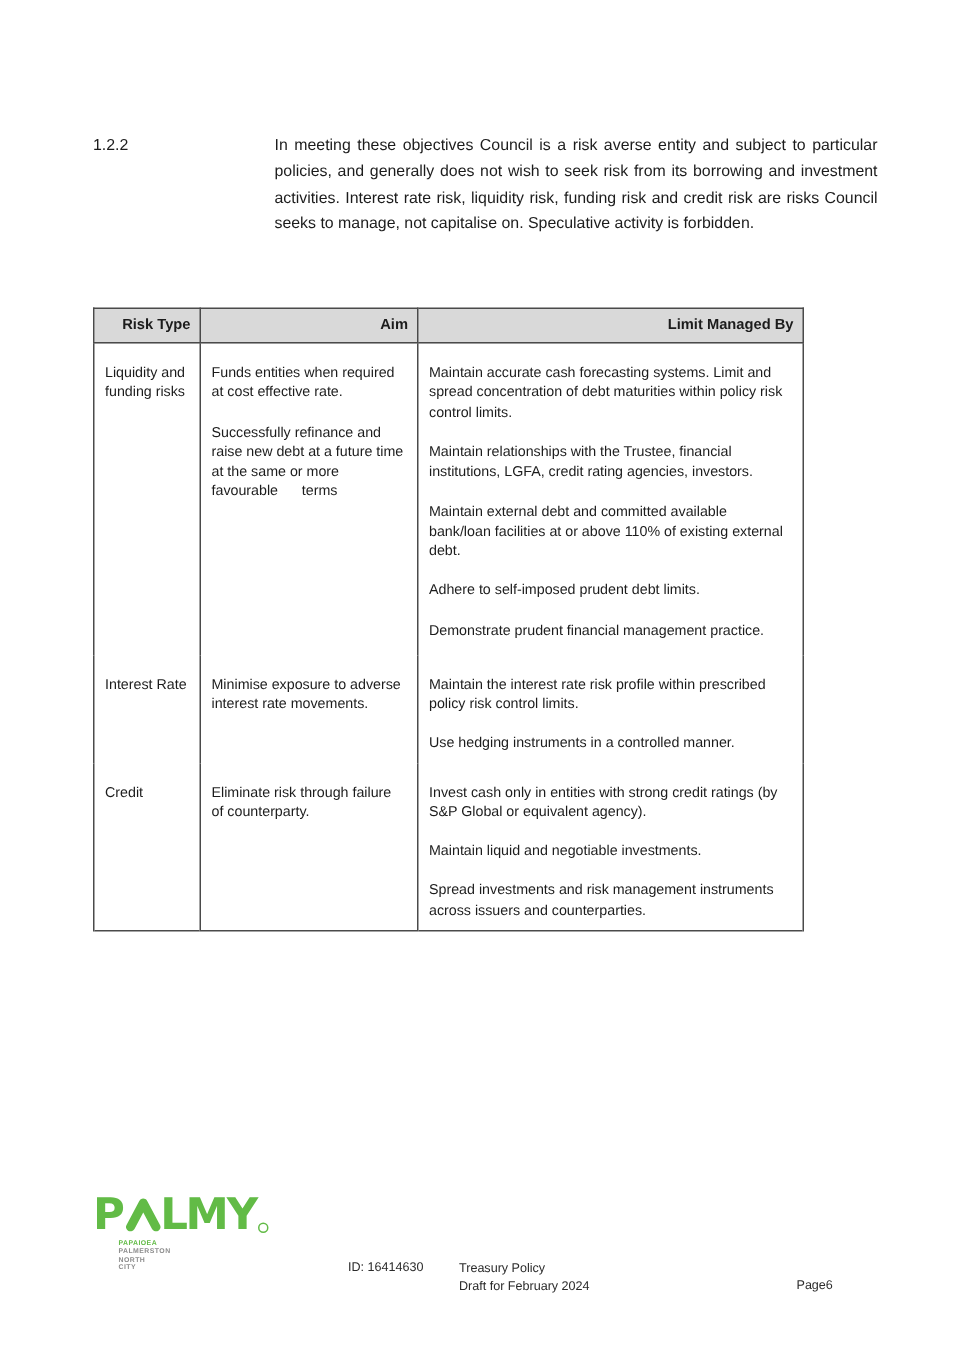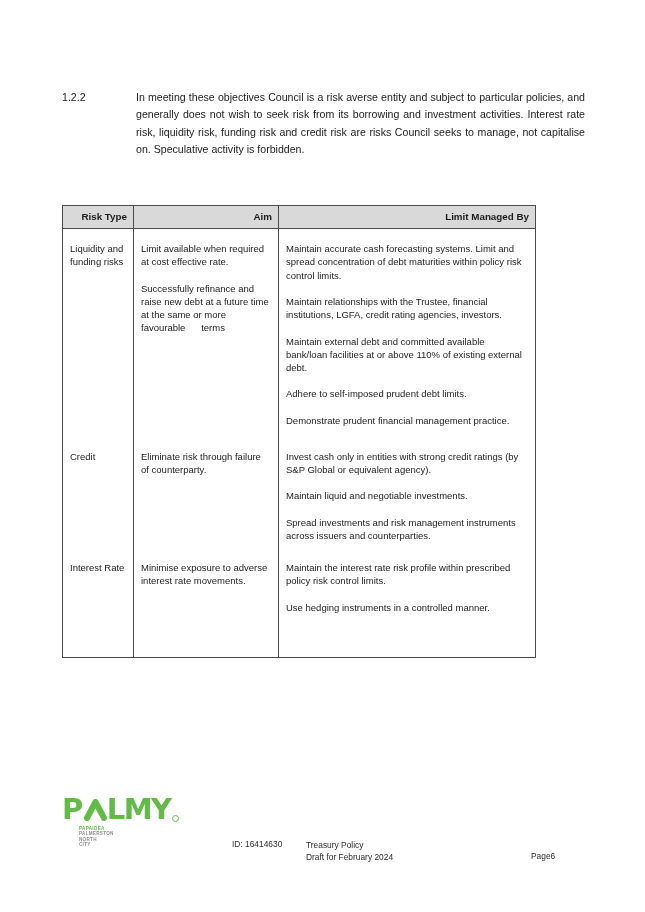--- a/index.html
+++ b/index.html
@@ -14,21 +14,21 @@
   }
 
   
   .clause{
     position:absolute;left:62px;width:523px;
     display:flex;
     font-size:10.6px;line-height:17.3px;
   }
   .clause-num{flex:0 0 28px;}
   .clause-text{flex:1;text-align:justify;margin-left:46px;}
-  #clause-122{top:89px;}
+  #clause-122{top:89px;gap:47px;}
   #clause-123{top:165px;}
 
   
   .risk-table{
     position:absolute;left:62px;top:205px;
     width:473px;
     border-collapse:collapse;
     table-layout:fixed;
     font-size:9.5px;line-height:13.2px;
     border:1px solid #4a4a4a;
@@ -106,54 +106,54 @@
         <th>Aim</th>
         <th>Limit Managed By</th>
       </tr>
     </thead>
     <tbody>
         <tr>
           <td>
             <div class="cp">Liquidity and funding risks</div>
           </td>
           <td>
-            <div class="cp">Limit available when required at cost effective rate.</div>
+            <div class="cp">Funds entities when required at cost effective rate.</div>
             <div class="cp">Successfully refinance and raise new debt at a future time at the same or more favourable&nbsp;&nbsp;&nbsp;&nbsp;&nbsp;&nbsp;terms</div>
           </td>
           <td>
             <div class="cp">Maintain accurate cash forecasting systems. Limit and spread concentration of debt maturities within policy risk control limits.</div>
             <div class="cp">Maintain relationships with the Trustee, financial institutions, LGFA, credit rating agencies, investors.</div>
             <div class="cp">Maintain external debt and committed available bank/loan facilities at or above 110% of existing external debt.</div>
             <div class="cp">Adhere to self-imposed prudent debt limits.</div>
             <div class="cp">Demonstrate prudent financial management practice.</div>
+          </td>
+        </tr>
+        <tr>
+          <td>
+            <div class="cp">Interest Rate</div>
+          </td>
+          <td>
+            <div class="cp">Minimise exposure to adverse interest rate movements.</div>
+          </td>
+          <td>
+            <div class="cp">Maintain the interest rate risk profile within prescribed policy risk control limits.</div>
+            <div class="cp">Use hedging instruments in a controlled manner.</div>
           </td>
         </tr>
         <tr>
           <td>
             <div class="cp">Credit</div>
           </td>
           <td>
             <div class="cp">Eliminate risk through failure of counterparty.</div>
           </td>
           <td>
             <div class="cp">Invest cash only in entities with strong credit ratings (by S&amp;P Global or equivalent agency).</div>
             <div class="cp">Maintain liquid and negotiable investments.</div>
             <div class="cp">Spread investments and risk management instruments across issuers and counterparties.</div>
-          </td>
-        </tr>
-        <tr>
-          <td>
-            <div class="cp">Interest Rate</div>
-          </td>
-          <td>
-            <div class="cp">Minimise exposure to adverse interest rate movements.</div>
-          </td>
-          <td>
-            <div class="cp">Maintain the interest rate risk profile within prescribed policy risk control limits.</div>
-            <div class="cp">Use hedging instruments in a controlled manner.</div>
           </td>
         </tr>
       </tbody>
   </table>
 
   <div class="logo">
     <div class="logo-word">
       <span>P</span>
       <svg class="logo-chevron" width="25" height="23" viewBox="0 0 25 23">
         <polyline points="4,20 12.5,4 21,20" fill="none" stroke="#62bb46" stroke-width="6" stroke-linecap="round" stroke-linejoin="round"></polyline>

